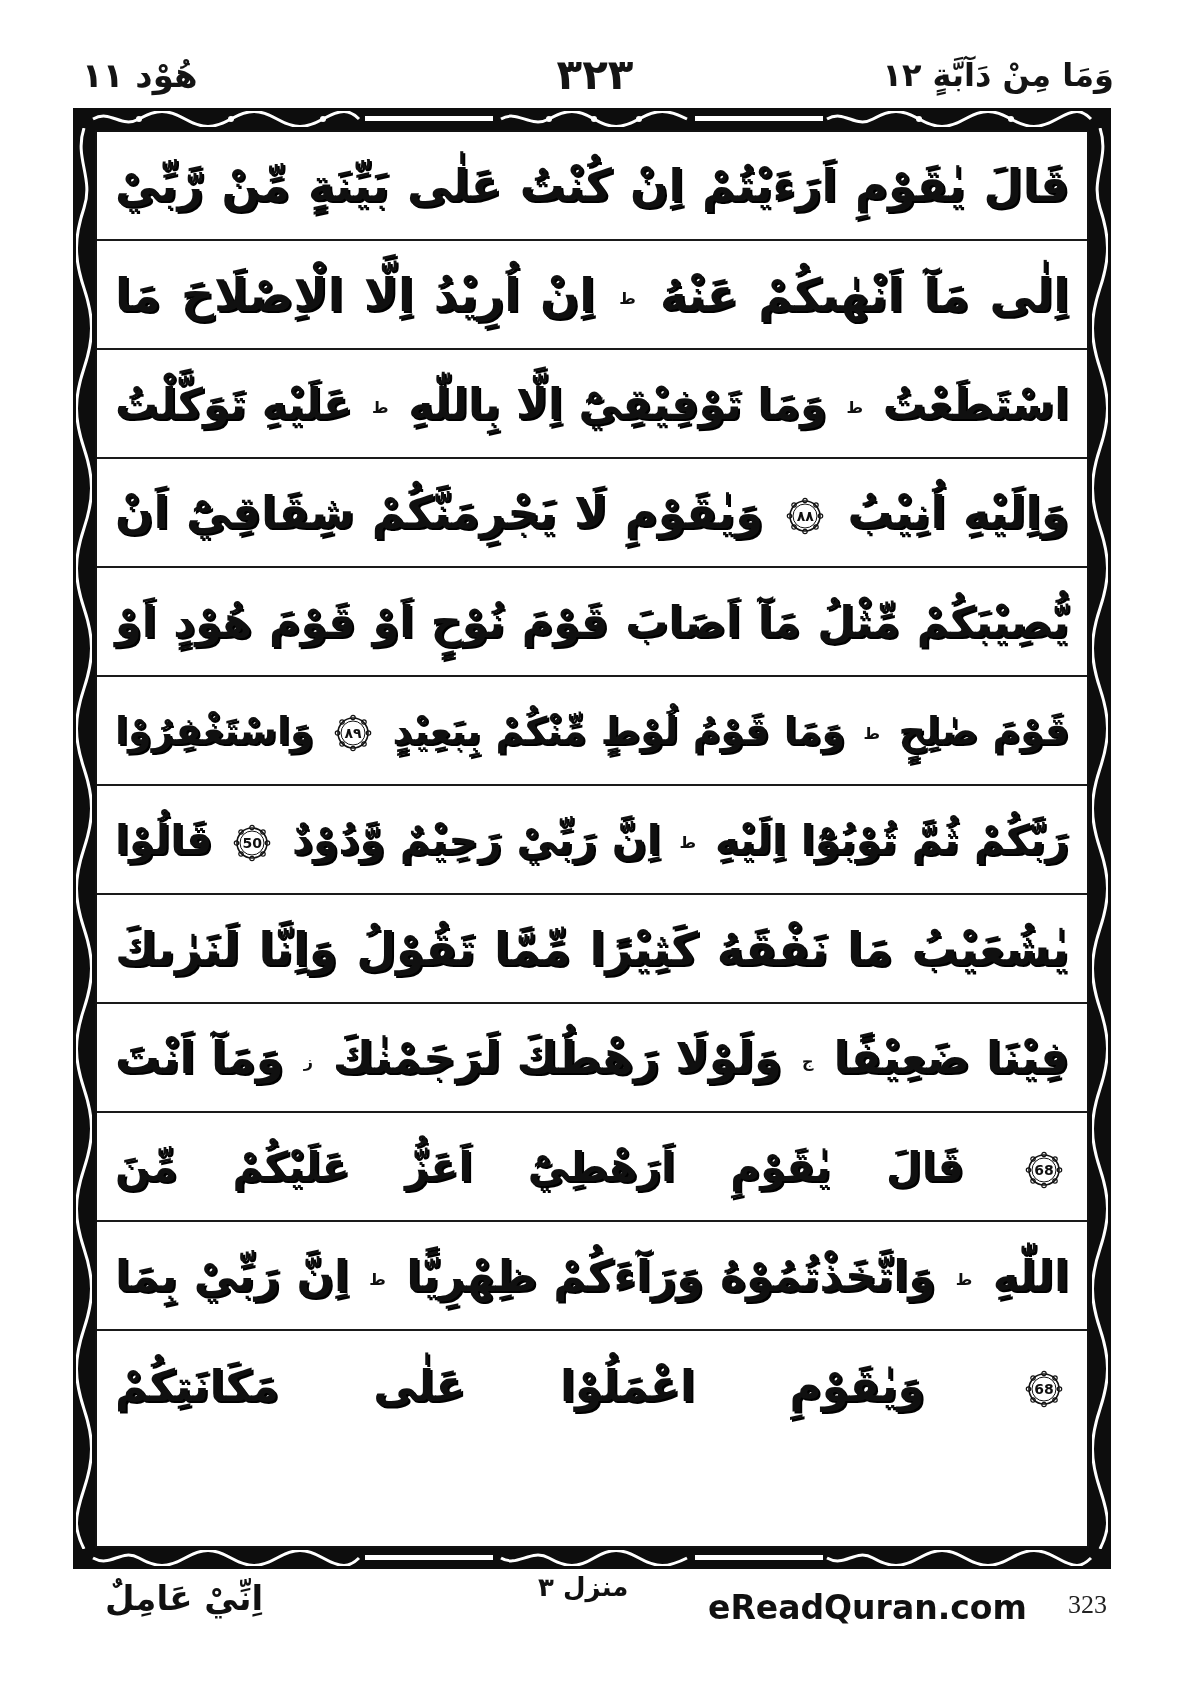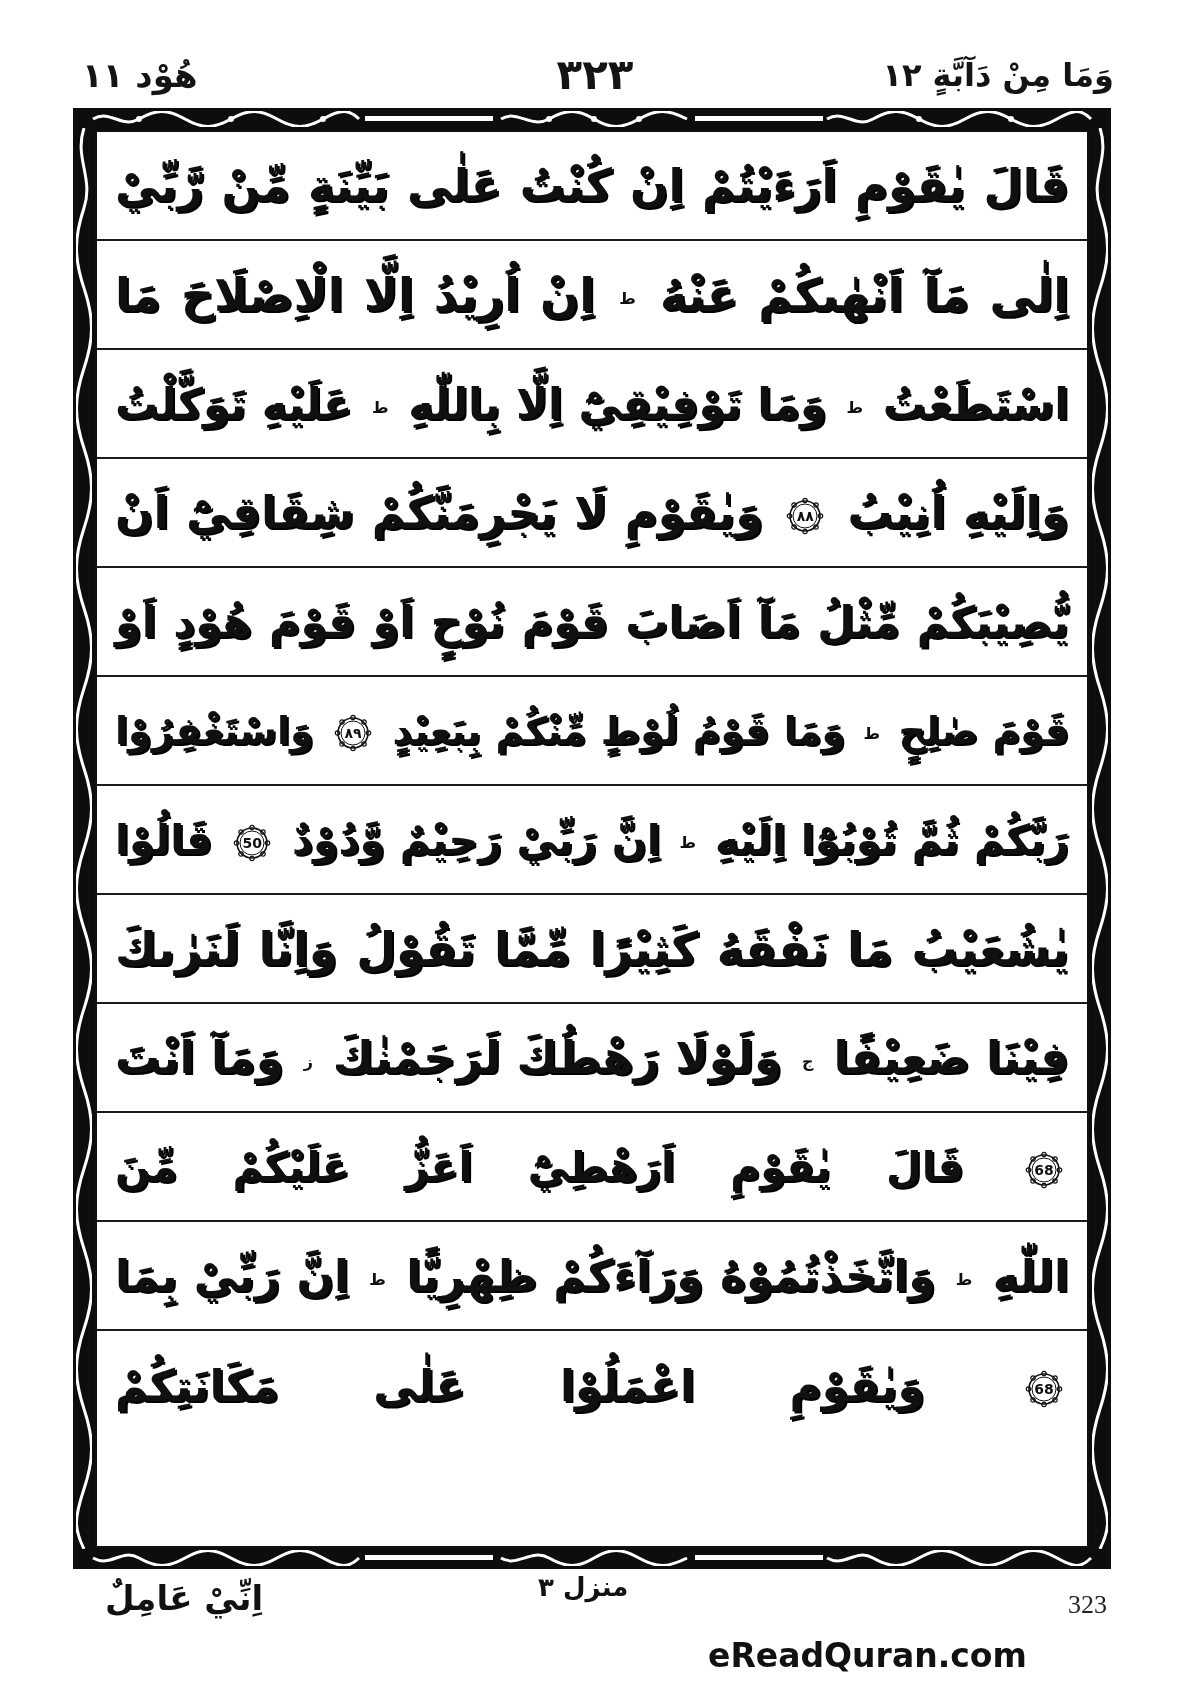--- a/index.html
+++ b/index.html
@@ -32,21 +32,21 @@
 
   .marker { display: inline-flex; align-items: center; justify-content: center; width: 38px; height: 38px; margin: 0 6px; vertical-align: middle; position: relative; }
   .marker svg { position: absolute; left: 0; top: 0; width: 38px; height: 38px; }
   .marker span { position: relative; font-size: 14px; font-weight: bold; text-shadow: none; }
   .waqf { font-size: 16px; vertical-align: middle; text-shadow: none; margin: 0 4px; }
 
   
   .ftr { position: absolute; white-space: nowrap; }
   .ftr-catch { left: 105px; top: 1578px; font-size: 34px; font-weight: bold; }
   .ftr-manzil { left: 538px; top: 1572px; font-size: 26px; font-weight: bold; }
-  .ftr-site { left: 708px; top: 1588px; font-family: "DejaVu Sans", sans-serif; font-weight: bold; font-size: 33px; letter-spacing: 0px; color: #111; margin-top: 48px; }
+  .ftr-site { left: 708px; top: 1588px; font-family: "DejaVu Sans", sans-serif; font-weight: bold; font-size: 33px; letter-spacing: 0px; color: #111; }
   .ftr-num { left: 1068px; top: 1590px; font-family: "Liberation Serif", serif; font-size: 26px; color: #222; }
 </style>
 </head>
 <body>
 
 <div class="hdr hdr-left ar">هُوْد ١١</div>
 <div class="hdr hdr-center ar">٣٢٣</div>
 <div class="hdr hdr-right ar">وَمَا مِنْ دَآبَّةٍ ١٢</div>
 
 <div class="frame">

